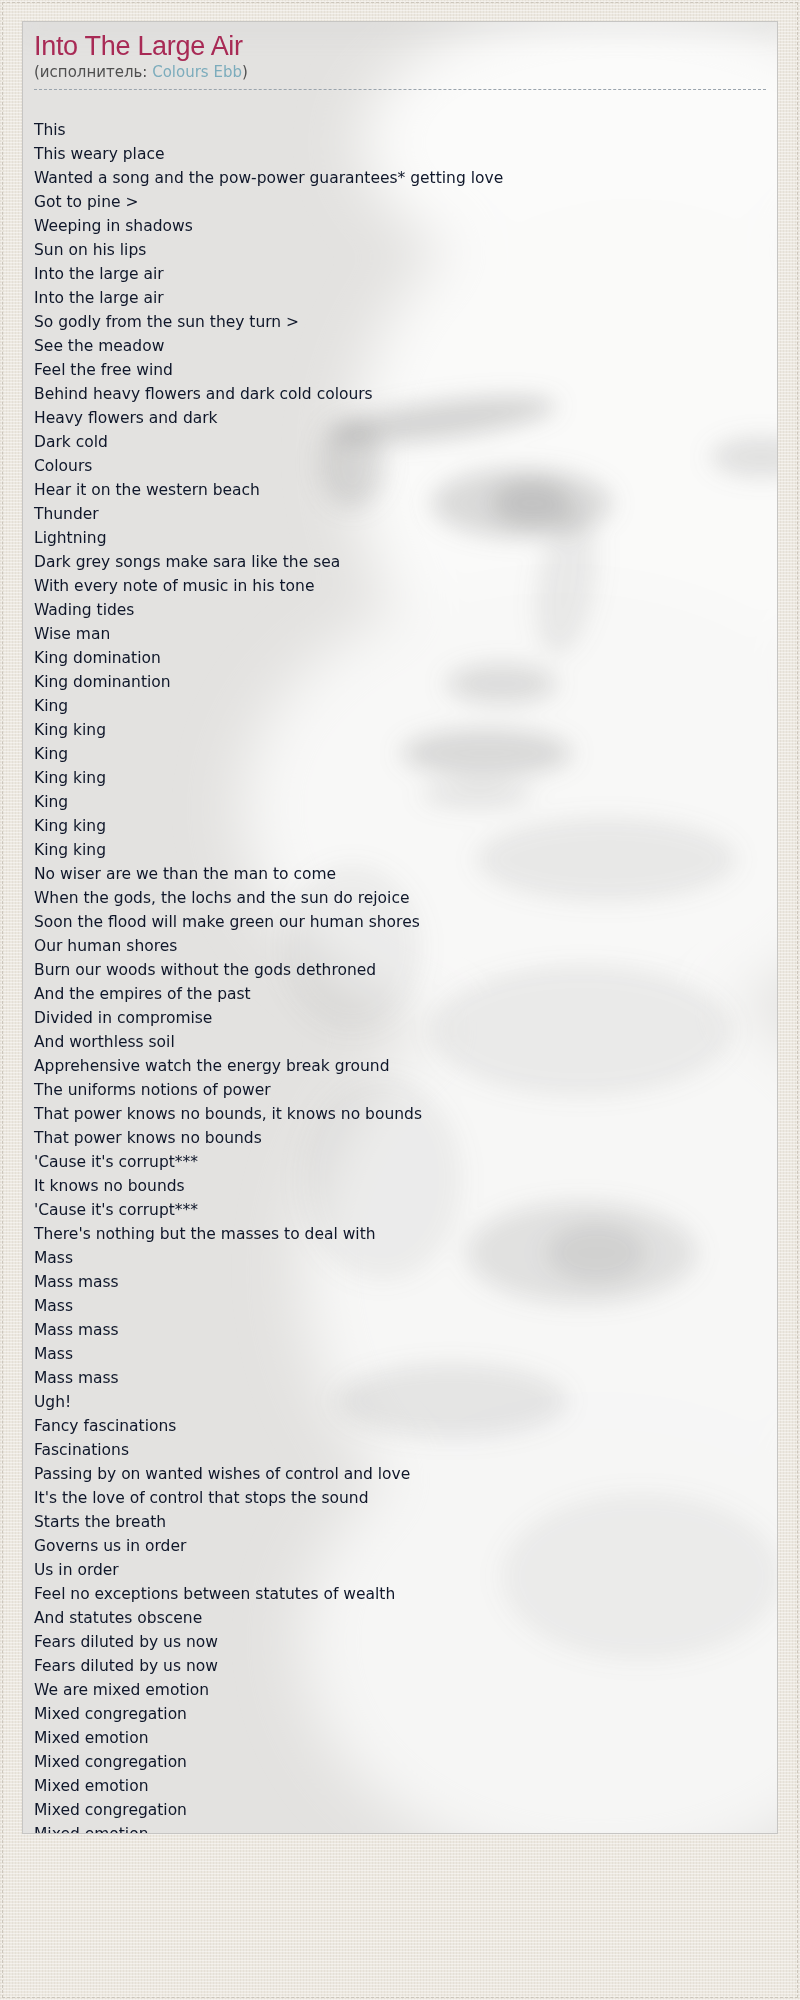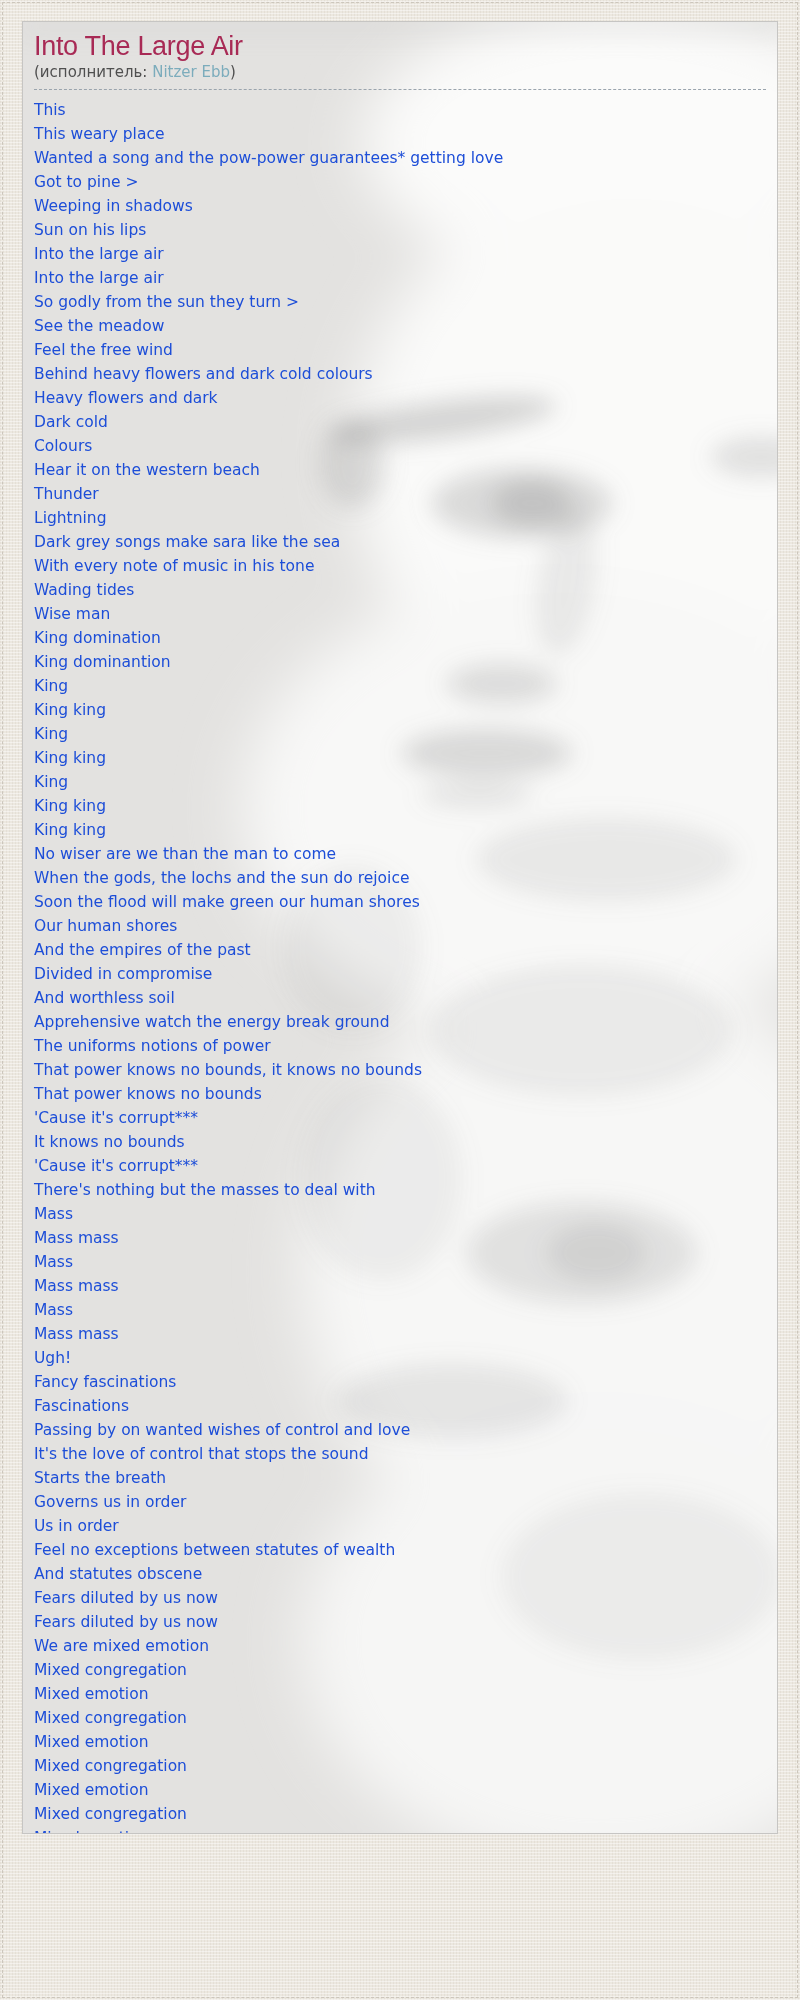--- a/index.html
+++ b/index.html
@@ -26,21 +26,21 @@
     margin:0; font-family:"Liberation Sans","DejaVu Sans",sans-serif;
     font-size:27px; line-height:32px; font-weight:500; letter-spacing:-0.3px;
     color:#a82a55;
   }
   .artist-line{
     font-size:15px; line-height:20px; color:#4f4f4f;
     padding-bottom:7px; border-bottom:1px dashed #9aa4ad;
   }
   .artist-link{ color:#7cacbc; text-decoration:none; cursor:pointer; }
   .lyrics{
-    margin-top:8px; font-size:15.5px; line-height:24px; color:#1d4ed8;
+    margin-top:28px; font-size:15.5px; line-height:24px; color:#0f172a;
   }
   .lyric-line{ white-space:pre; }
 </style>
 </head>
 <body>
 
 <div class="page-frame"></div>
 
 <div class="panel">
 
@@ -78,21 +78,21 @@
       <ellipse cx="560" cy="1330" rx="115" ry="55" opacity="0.20"></ellipse>
       <ellipse cx="575" cy="1330" rx="50" ry="32" opacity="0.20"></ellipse>
       <ellipse cx="430" cy="1490" rx="115" ry="40" opacity="0.16"></ellipse>
       <ellipse cx="620" cy="1680" rx="140" ry="90" opacity="0.10"></ellipse>
     </g>
   </svg>
 
   <div class="content">
     <h1 class="title">Into The Large Air</h1>
 
-    <div class="artist-line"><span>(исполнитель: </span><a class="artist-link">Nitzer Ebb</a><span>)</span></div>
+    <div class="artist-line"><span>(исполнитель: </span><a class="artist-link">Colours Ebb</a><span>)</span></div>
 
     <div class="lyrics">
         <div class="lyric-line">This</div>
         <div class="lyric-line">This weary place</div>
         <div class="lyric-line">Wanted a song and the pow-power guarantees* getting love</div>
         <div class="lyric-line">Got to pine &gt;</div>
         <div class="lyric-line">Weeping in shadows</div>
         <div class="lyric-line">Sun on his lips</div>
         <div class="lyric-line">Into the large air</div>
         <div class="lyric-line">Into the large air</div>
@@ -116,20 +116,21 @@
         <div class="lyric-line">King king</div>
         <div class="lyric-line">King</div>
         <div class="lyric-line">King king</div>
         <div class="lyric-line">King</div>
         <div class="lyric-line">King king</div>
         <div class="lyric-line">King king</div>
         <div class="lyric-line">No wiser are we than the man to come</div>
         <div class="lyric-line">When the gods, the lochs and the sun do rejoice</div>
         <div class="lyric-line">Soon the flood will make green our human shores</div>
         <div class="lyric-line">Our human shores</div>
+        <div class="lyric-line">Burn our woods without the gods dethroned</div>
         <div class="lyric-line">And the empires of the past</div>
         <div class="lyric-line">Divided in compromise</div>
         <div class="lyric-line">And worthless soil</div>
         <div class="lyric-line">Apprehensive watch the energy break ground</div>
         <div class="lyric-line">The uniforms notions of power</div>
         <div class="lyric-line">That power knows no bounds, it knows no bounds</div>
         <div class="lyric-line">That power knows no bounds</div>
         <div class="lyric-line">'Cause it's corrupt***</div>
         <div class="lyric-line">It knows no bounds</div>
         <div class="lyric-line">'Cause it's corrupt***</div>

